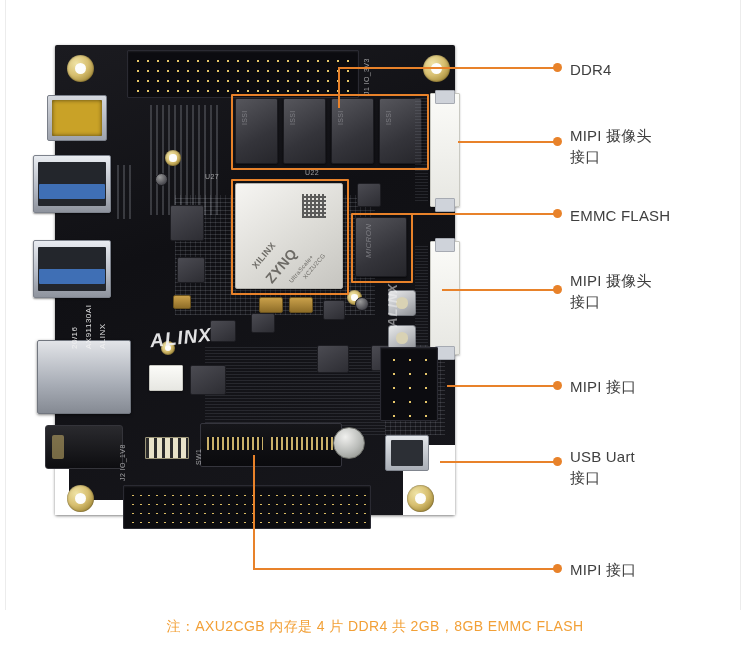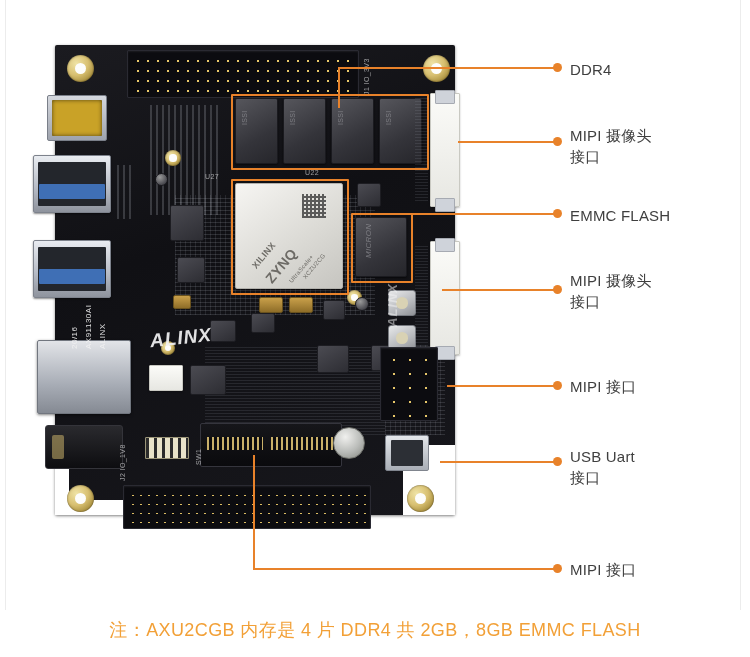--- a/index.html
+++ b/index.html
@@ -117,21 +117,21 @@
   
   .lead{position:absolute;background:#e8822a;}
   .lead.h{height:1.6px;}
   .lead.v{width:1.6px;}
   .dot{position:absolute;width:9px;height:9px;border-radius:50%;background:#e8822a;}
   .cl-label{position:absolute;color:#3f3f3f;font-size:15px;line-height:1.42;
       letter-spacing:.2px;white-space:pre-line;}
 
   
   #caption{position:absolute;left:0;right:0;top:618px;text-align:center;
-      color:#f2a037;font-size:18px;letter-spacing:.4px;}
+      color:#f2a037;font-size:14px;letter-spacing:.4px;}
 </style>
 </head>
 <body>
 
 <div id="page">
 
   <div class="rail left"></div>
   <div class="rail right"></div>
 
   <div id="board-photo">

